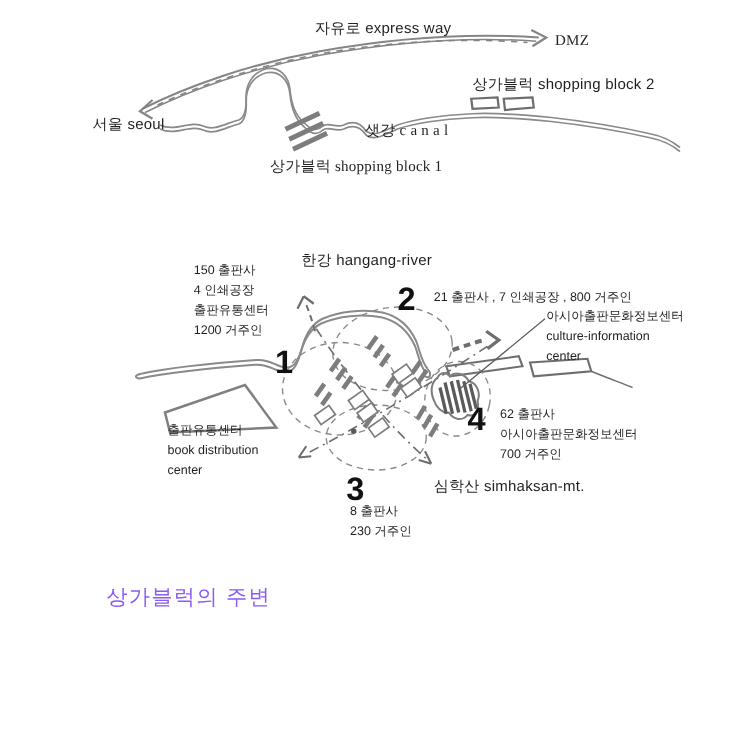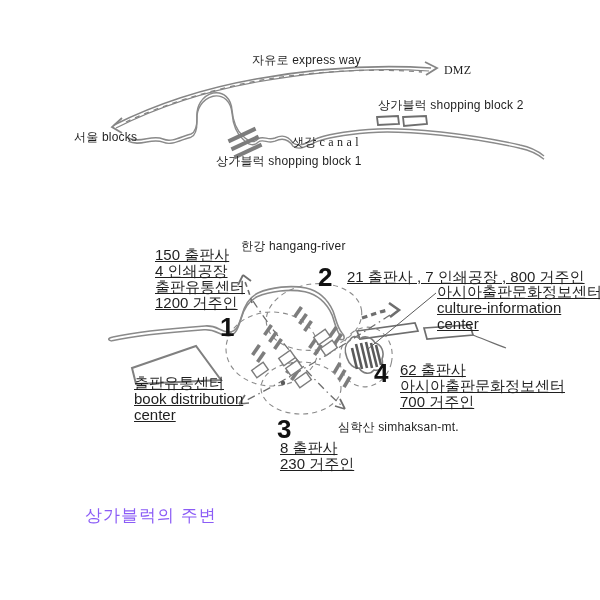--- a/index.html
+++ b/index.html
@@ -1,22 +1,22 @@
 <!DOCTYPE html>
 <html><head>
 <meta charset="utf-8">
 <style>
   html,body{margin:0;padding:0;}
   body{width:600px;height:600px;position:relative;background:#ffffff;overflow:hidden;
        font-family:"Liberation Sans",sans-serif;}
-  #canvas{position:absolute;left:0;top:0;width:600px;height:432px;margin-top:38px;}
+  #canvas{position:absolute;left:0;top:0;width:600px;height:432px;}
   svg{position:absolute;left:0;top:0;}
   .lbl{position:absolute;font-size:12px;color:#1f1f1f;white-space:nowrap;letter-spacing:.2px;}
   .num{position:absolute;font-size:26px;font-weight:bold;color:#111;line-height:1;}
-  .stats{position:absolute;font-size:15px;color:#1f1f1f;line-height:16px;white-space:nowrap;text-decoration:underline;}
+  .stats{position:absolute;font-size:10px;color:#1f1f1f;line-height:16px;white-space:nowrap;}
   .title{position:absolute;left:85px;font-size:17px;color:#8b5cf6;white-space:nowrap;text-align:center;}
   .title-ko{top:466px;letter-spacing:1px;}
   .title-en{top:489px;letter-spacing:.3px;}
 </style>
 </head>
 <body>
 
 <div id="canvas">
 
   <svg width="600" height="600" viewBox="0 0 600 600">
@@ -109,23 +109,23 @@
       </g>
       <line x1="436" y1="255" x2="368" y2="311" stroke="#5a5a5a" stroke-width="1"></line>
     </g>
     <g>
       <path fill="#ffffff" stroke="#808080" stroke-width="2" d="M132,330 L196,308 L221,342 L136,346 Z"></path>
     </g>
   </svg>
 
   <div class="lbl" style="left:252px;top:14px;">자유로 express way</div>
   <div class="lbl" style="left:444px;top:25px;font-family:Liberation Serif, serif;">DMZ</div>
-  <div class="lbl" style="left:74px;top:91px;">서울 blocks</div>
+  <div class="lbl" style="left:74px;top:91px;">서울 seoul</div>
   <div class="lbl" style="left:292px;top:96px;font-family:Liberation Serif, serif;">샛강 c a n a l</div>
-  <div class="lbl" style="left:216px;top:115px;">상가블럭 shopping block 1</div>
+  <div class="lbl" style="left:216px;top:125px;font-family:Liberation Serif, serif;">상가블럭 shopping block 1</div>
   <div class="lbl" style="left:378px;top:59px;">상가블럭 shopping block 2</div>
 
   <div class="lbl" style="left:241px;top:200px;">한강 hangang-river</div>
 
   <div class="stats" style="left:155px;top:209px;">
     <div>150 출판사</div>
     <div>4 인쇄공장</div>
     <div>출판유통센터</div>
     <div>1200 거주인</div>
   </div>
@@ -154,17 +154,17 @@
     <div>book distribution</div>
     <div>center</div>
   </div>
 
   <div class="num" style="left:277px;top:378px;">3</div>
   <div class="stats" style="left:280px;top:402px;">
     <div>8 출판사</div>
     <div>230 거주인</div>
   </div>
 
-  <div class="lbl" style="left:338px;top:381px;">심학산 simhaksan-mt.</div>
+  <div class="lbl" style="left:347px;top:381px;">심학산 simhaksan-mt.</div>
 
   <div class="title title-ko">상가블럭의 주변</div>
 
 </div>
 
 </body></html>

